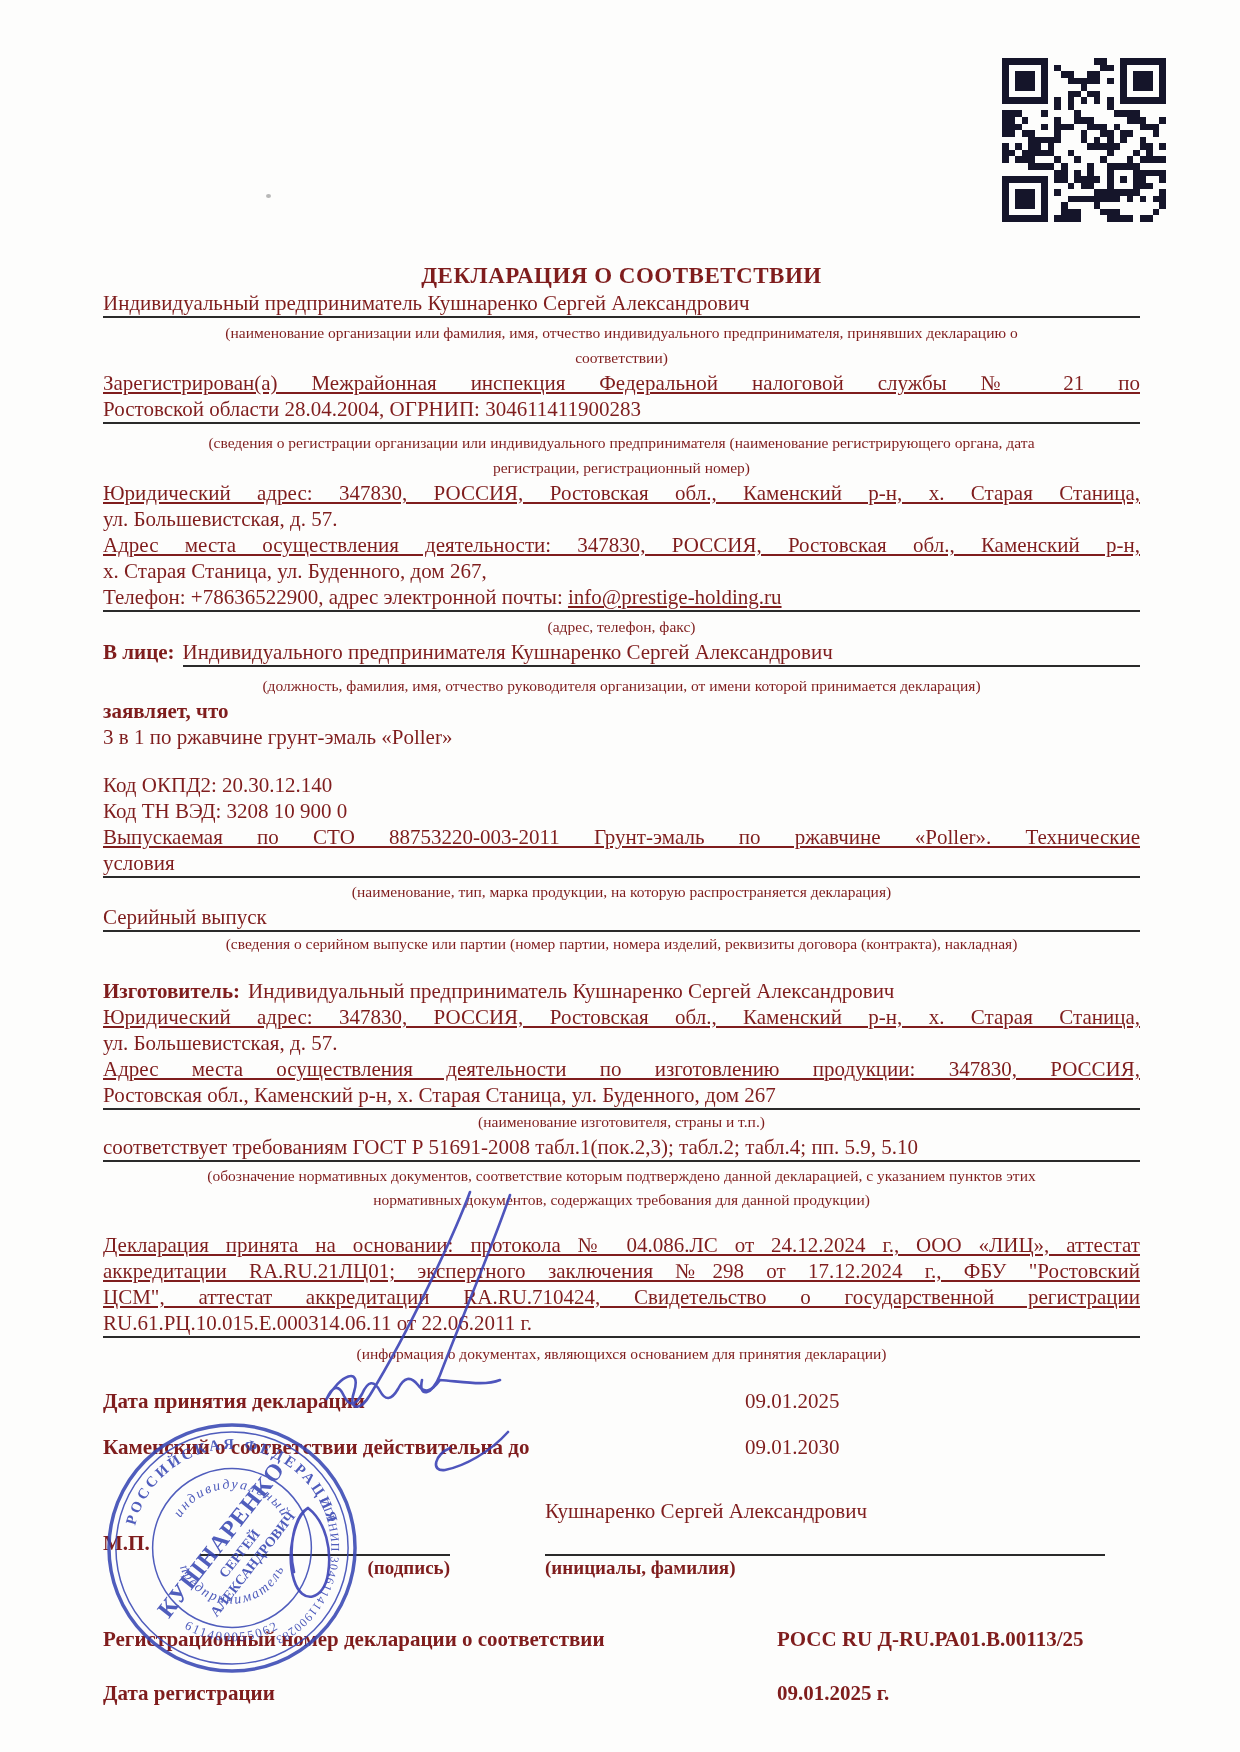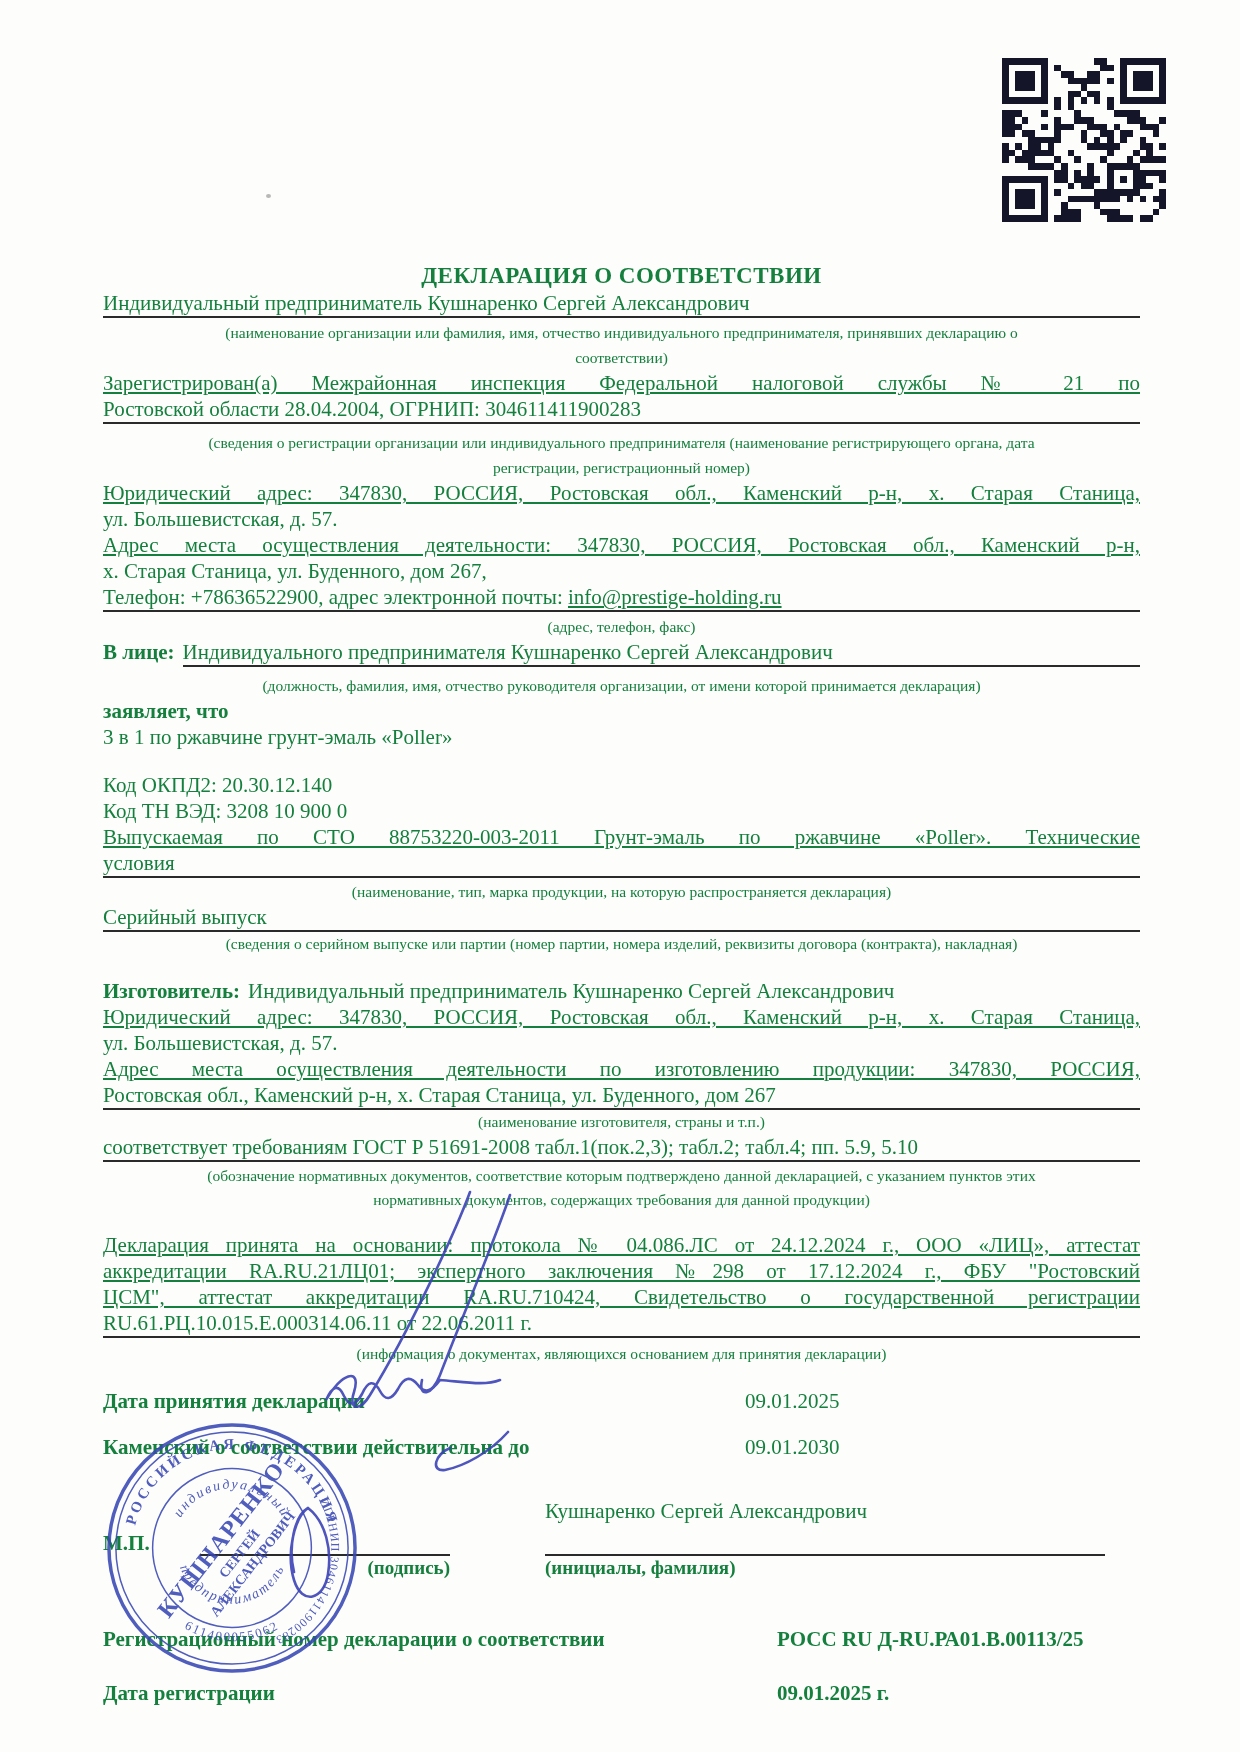--- a/index.html
+++ b/index.html
@@ -1,17 +1,17 @@
 <!DOCTYPE html>
 <html><head>
 <meta charset="utf-8">
 <style>
   html,body{margin:0;padding:0;background:#e8e8e8;}
   .page{position:relative;width:1240px;height:1752px;background:#fdfdfc;overflow:hidden;
-        font-family:"Liberation Serif","DejaVu Serif",serif;color:#15803d;}
+        font-family:"Liberation Serif","DejaVu Serif",serif;color:#7f1d1d;}
   .doc{position:absolute;left:103px;top:262px;width:1037px;}
   .t{font-size:23px;font-weight:bold;text-align:center;line-height:28px;letter-spacing:.5px;}
   .l{font-size:21px;line-height:26px;white-space:nowrap;}
   .jl{white-space:normal;text-align:justify;text-align-last:justify;text-decoration:underline;}
   .u{border-bottom:2px solid #2a2a2a;}
   .b{font-weight:bold;}
   .cap{font-size:15.5px;line-height:25px;text-align:center;white-space:nowrap;}
   .cap24{line-height:24px;}
   .flexrow{display:flex;align-items:baseline;}
   .flexrow .lbl{font-weight:bold;margin-right:8px;white-space:nowrap;}

